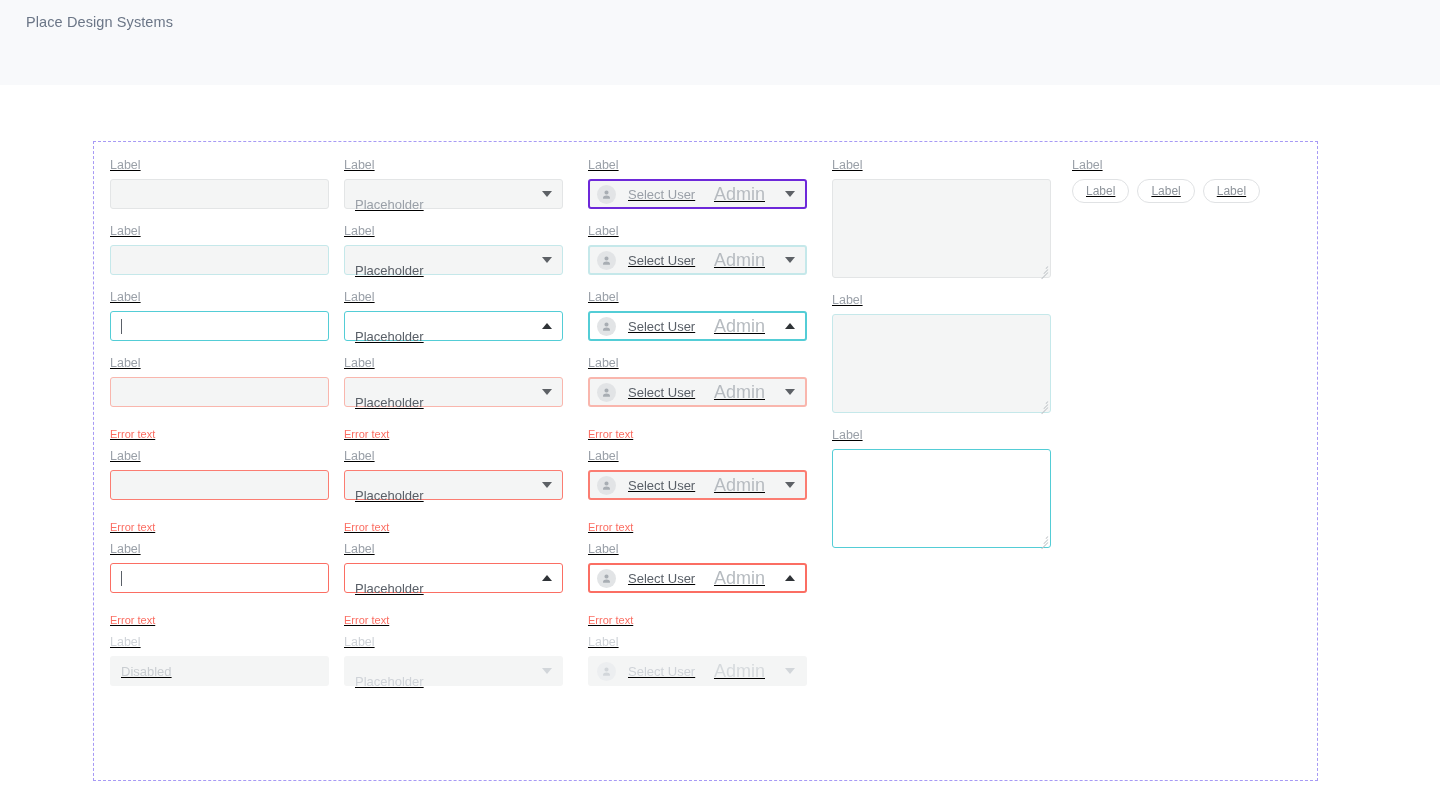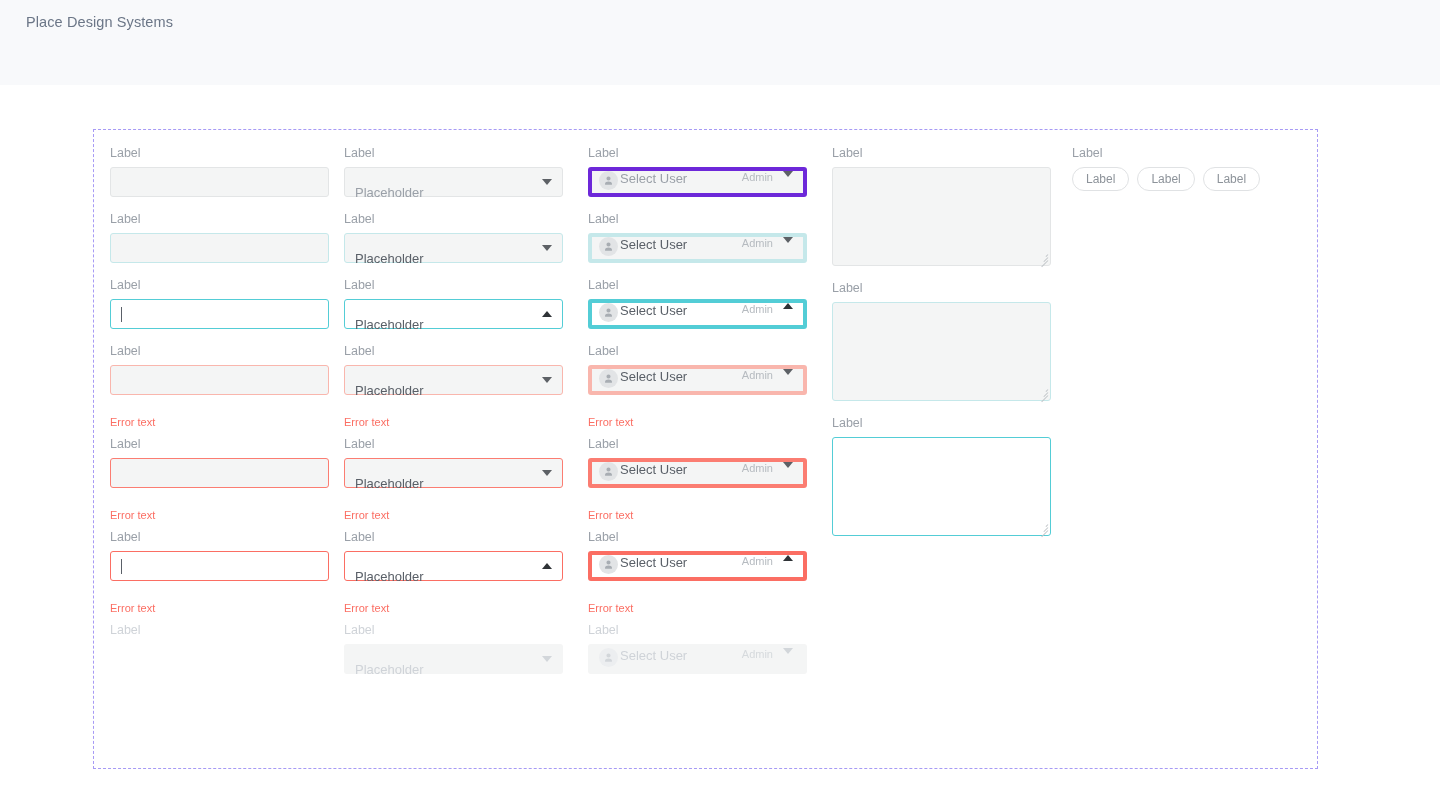--- a/index.html
+++ b/index.html
@@ -26,25 +26,26 @@
     color: #6b7687;
     letter-spacing: .1px;
   }
 
   
   .canvas { position: relative; height: 725px; }
 
   .frame {
     position: absolute;
     left: 93px;
-    top: 44px;
+    top: 56px;
     width: 1225px;
     height: 640px;
     border: 1px dashed #a79af5;
     padding: 0;
+    text-decoration: underline;
   }
 
   .columns {
     display: flex;
     padding: 16px 0 0 16px;
   }
 
   .col { display: flex; flex-direction: column; }
   .col-input    { width: 234px; }
   .col-select   { width: 244px; }
@@ -137,26 +138,26 @@
   .tri.down { border-top: 6px solid #5d6166; }
   .tri.up   { border-bottom: 6px solid #2f3337; }
   .tri.dim.down { border-top-color: #d2d6da; }
 
   
   .user-select {
     width: 219px;
     height: 30px;
     border-radius: 3px;
     display: flex;
-    align-items: flex-start;
+    align-items: center;
     padding: 0 10px 0 7px;
     font-size: 13px;
     background: #f4f5f5;
-    border: 4px solid #6d28d9;
-    gap: 2px;
+    border: 2px solid #6d28d9;
+    gap: 12px;
   }
   .user-select.hover { border-color: #c5e8ea; }
   .user-select.focus { border-color: #53cdd6; background: #ffffff; }
   .user-select.error { border-color: #f9b6ad; }
   .user-select.error-hover { border-color: #fb7d72; }
   .user-select.error-focus { border-color: #fb6e63; background: #ffffff; }
   .user-select.disabled { background: #f4f5f5; border-color: transparent; }
 
   .avatar {
     width: 19px; height: 19px;
@@ -167,21 +168,21 @@
   }
   .avatar svg { width: 11px; height: 11px; display: block; }
   .avatar svg path { fill: #a8adb3; }
   .user-select.disabled .avatar { background: #eceef0; }
   .user-select.disabled .avatar svg path { fill: #d2d6da; }
 
   .user-name { color: #5a6068; flex: 1; }
   .user-select.muted .user-name { color: #9aa0a8; }
   .user-select.disabled .user-name { color: #cfd3d8; }
 
-  .user-role { color: #b6bbc0; margin-right: 8px; font-size: 11px; }
+  .user-role { color: #b6bbc0; margin-right: 8px; font-size: 18px; }
   .user-select.disabled .user-role { color: #d6dadd; }
 
   
   .textarea {
     width: 219px;
     height: 99px;
     border-radius: 3px;
     background: #f4f5f5;
     border: 1px solid #e3e5e6;
     position: relative;
@@ -262,20 +263,23 @@
         <div class="field has-error">
           <div class="label">Label</div>
           <div class="input error-focus">
             <span class="caret"></span>
           </div>
           <div class="error-text">Error text</div>
         </div>
 
         <div class="field">
           <div class="label disabled">Label</div>
+          <div class="input disabled">
+            <span class="ph">Disabled</span>
+          </div>
         </div>
 
       </div>
 
       <div class="col col-select">
 
         <div class="field">
           <div class="label">Label</div>
           <div class="select muted">
             <span class="val">Placeholder</span>

